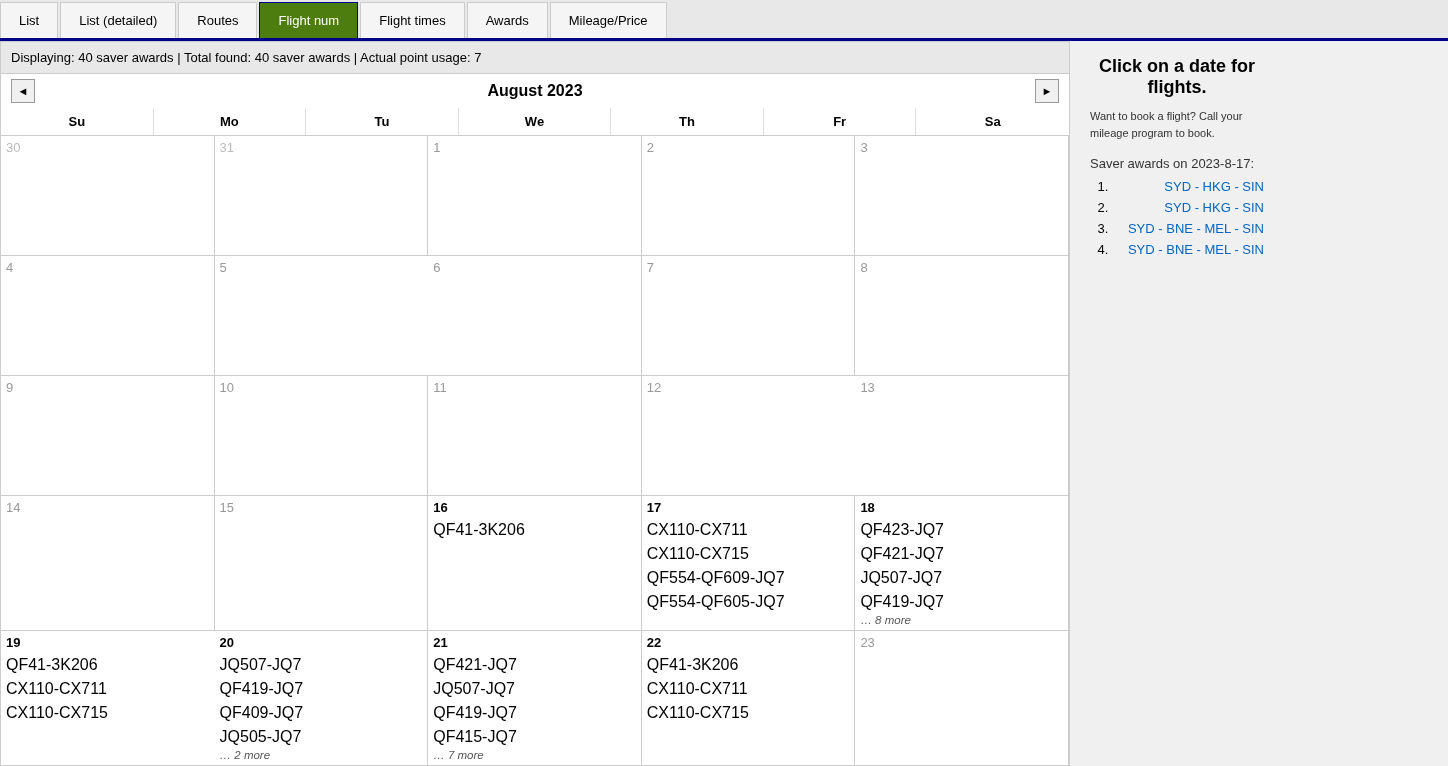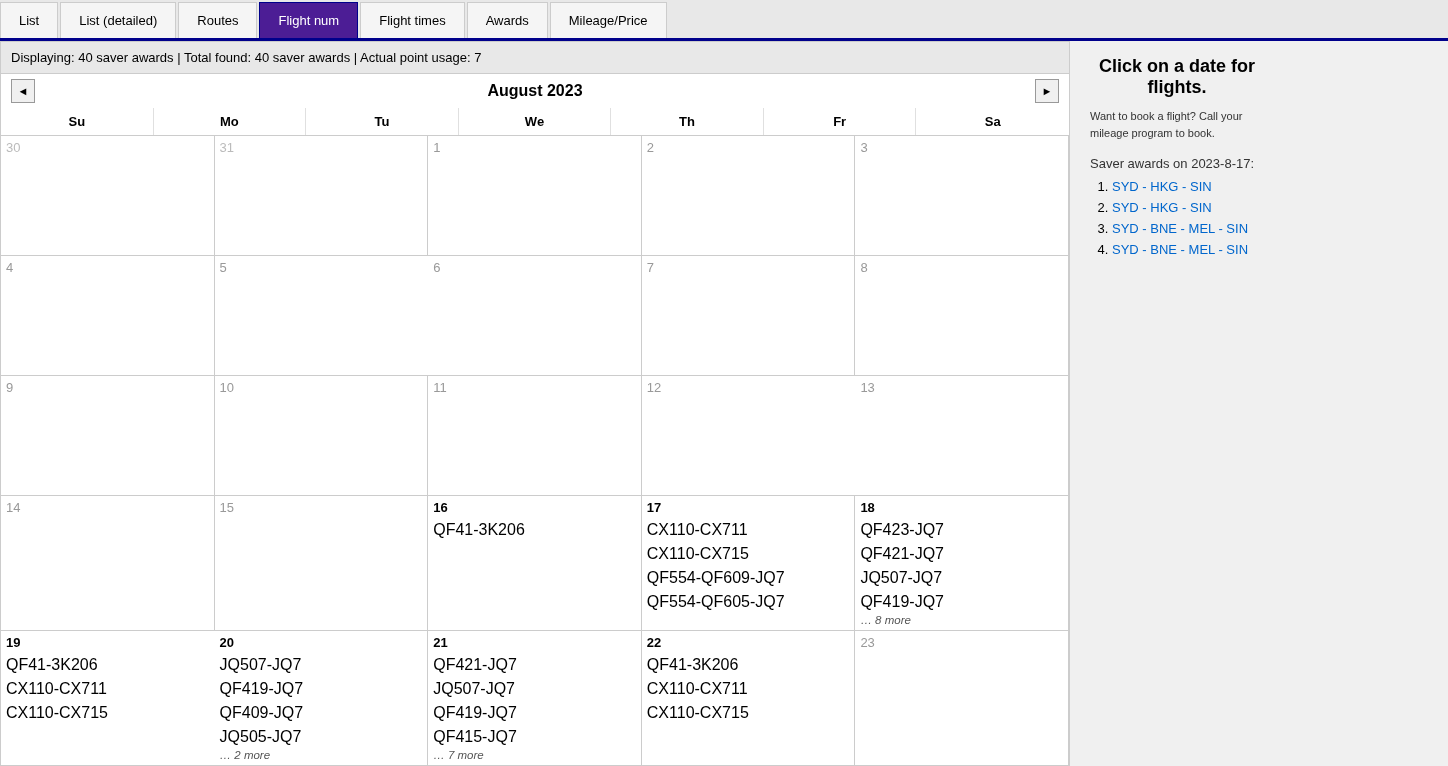--- a/index.html
+++ b/index.html
@@ -17,21 +17,21 @@
       cursor: pointer;
       border: 1px solid #ccc;
       border-bottom: none;
       background: #f5f5f5;
       margin-right: 2px;
       font-size: 13px;
       color: #000;
       white-space: nowrap;
     }
     .tab.active {
-      background: #4c1d95;
+      background: #4d7c0f;
       color: #fff;
       border-color: #00008b;
     }
 
     
     .main-container {
       display: flex;
       width: 1284px;
       background: #fff;
     }
@@ -155,20 +155,21 @@
       line-height: 1.5;
     }
     .right-panel .saver-label {
       font-size: 13px;
       color: #333;
       margin-bottom: 8px;
     }
     .saver-list {
       list-style: decimal;
       padding-left: 22px;
+      text-align: right;
     }
     .saver-list li {
       margin-bottom: 6px;
     }
     .saver-list a {
       color: #0066cc;
       text-decoration: none;
       font-size: 13px;
     }
   </style>

